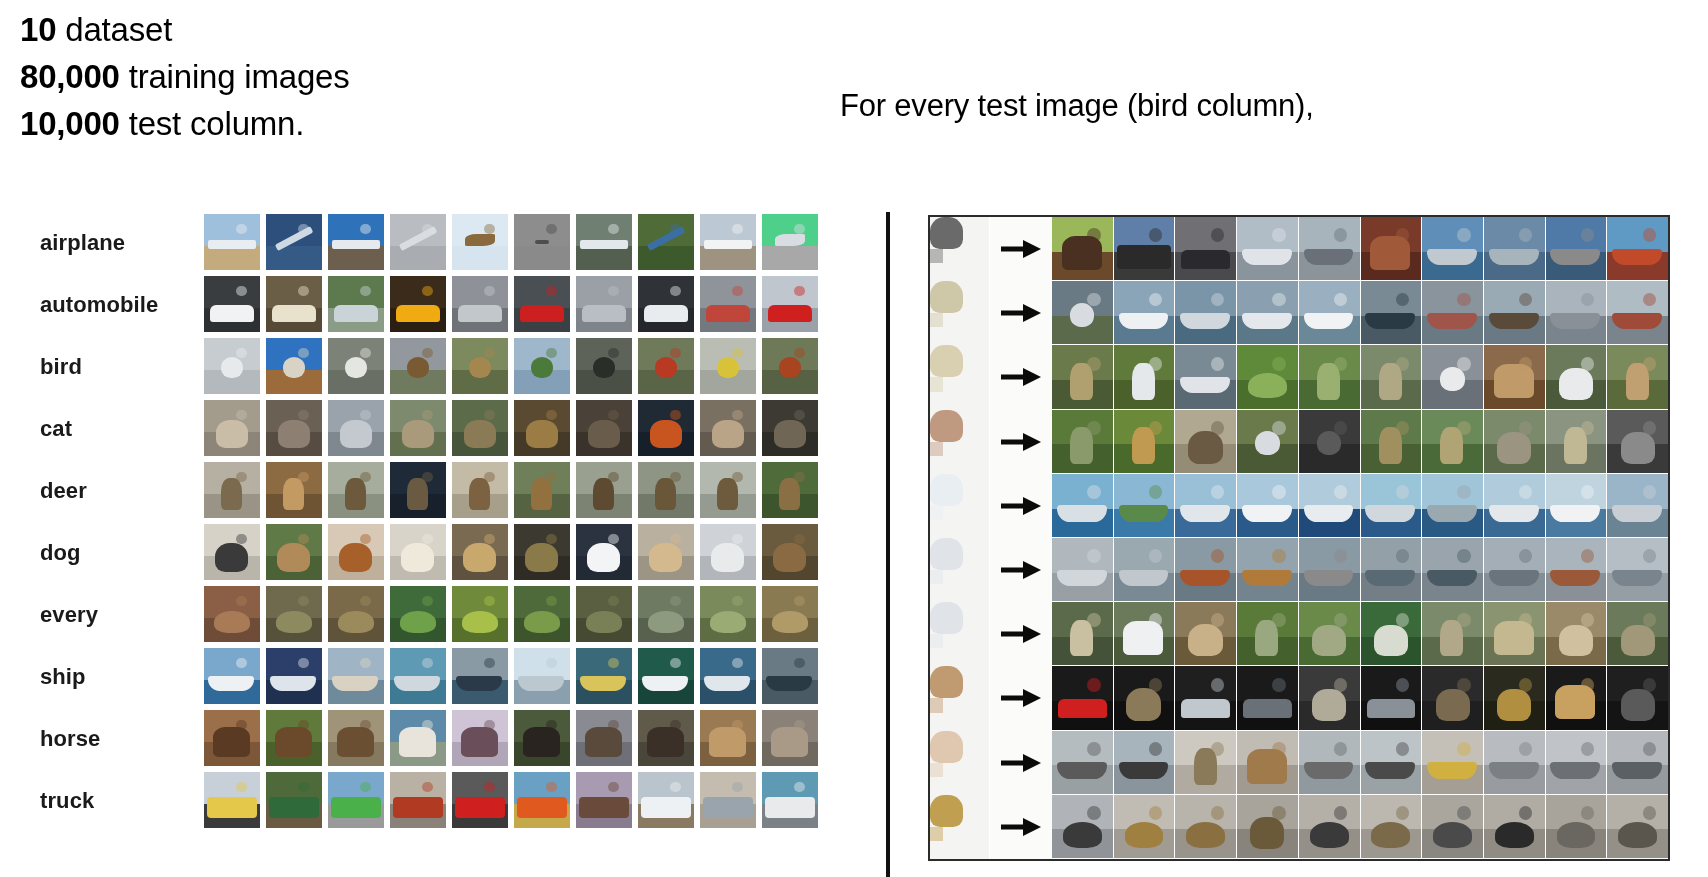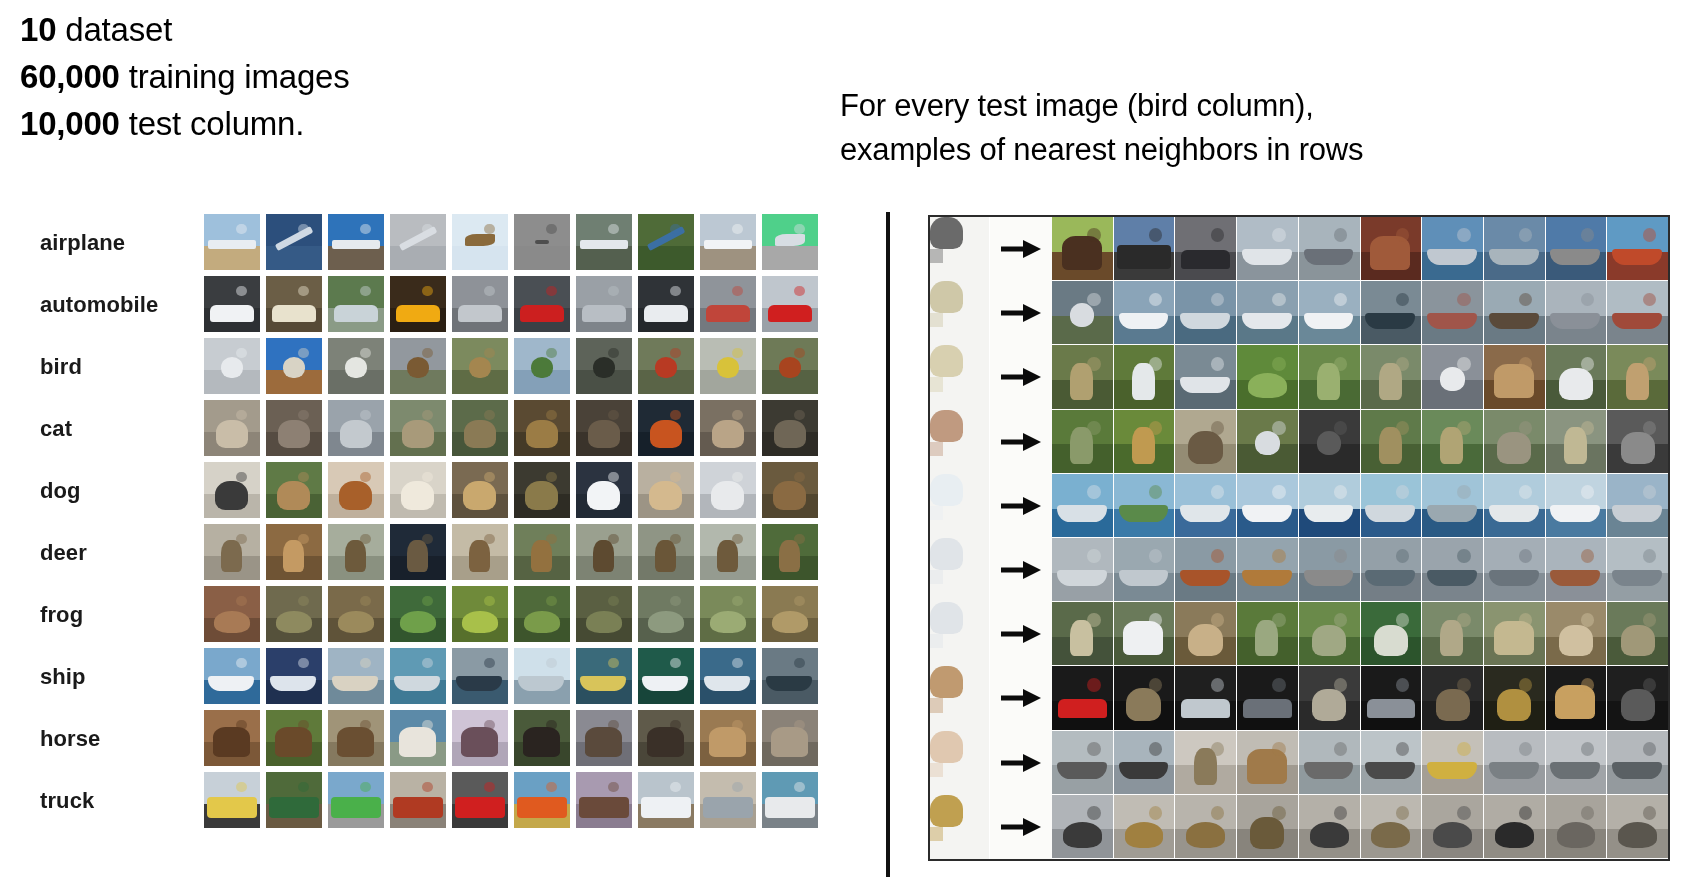--- a/index.html
+++ b/index.html
@@ -149,30 +149,29 @@
   .nn-cell .obj2{ position:absolute; border-radius:50%; }
 </style>
 </head>
 <body>
 
 <div id="slide-header-left">
   <div class="line">
     <b>10</b><span> dataset</span>
   </div>
   <div class="line">
-    <b>60,000</b><span> training images</span>
+    <b>80,000</b><span> training images</span>
   </div>
   <div class="line">
     <b>10,000</b><span> test column.</span>
   </div>
 </div>
 
 <div id="slide-header-right">
   <div class="line">For every test image (bird column),</div>
-  <div class="line">examples of nearest neighbors in rows</div>
 </div>
 
 <div id="panel-divider"></div>
 
 <div id="class-grid-panel">
     <div class="class-row">
       <div class="class-label">airplane</div>
       <div class="class-thumbs">
         <div class="thumb">
           <div class="sky" style="background: rgb(158, 192, 220);"></div>
@@ -425,20 +424,85 @@
         </div>
         <div class="thumb">
           <div class="sky" style="background: rgb(60, 58, 50);"></div>
           <div class="gnd" style="background: rgb(46, 44, 38);"></div>
           <div class="obj" style="background: rgb(111, 102, 86); left: 22%; top: 36%; width: 56%; height: 50%; border-radius: 44% 44% 30% 30%;"></div>
           <div class="obj2" style="background: rgb(111, 102, 86); opacity: 0.45; left: 58%; top: 18%; width: 18%; height: 18%;"></div>
         </div>
       </div>
     </div>
     <div class="class-row">
+      <div class="class-label">deer</div>
+      <div class="class-thumbs">
+        <div class="thumb">
+          <div class="sky" style="background: rgb(182, 176, 162);"></div>
+          <div class="gnd" style="background: rgb(154, 148, 135);"></div>
+          <div class="obj" style="background: rgb(124, 106, 78); left: 30%; top: 28%; width: 38%; height: 58%; border-radius: 40% 40% 18% 18%;"></div>
+          <div class="obj2" style="background: rgb(124, 106, 78); opacity: 0.45; left: 58%; top: 18%; width: 18%; height: 18%;"></div>
+        </div>
+        <div class="thumb">
+          <div class="sky" style="background: rgb(140, 106, 66);"></div>
+          <div class="gnd" style="background: rgb(111, 84, 52);"></div>
+          <div class="obj" style="background: rgb(196, 154, 99); left: 30%; top: 28%; width: 38%; height: 58%; border-radius: 40% 40% 18% 18%;"></div>
+          <div class="obj2" style="background: rgb(196, 154, 99); opacity: 0.45; left: 58%; top: 18%; width: 18%; height: 18%;"></div>
+        </div>
+        <div class="thumb">
+          <div class="sky" style="background: rgb(166, 173, 156);"></div>
+          <div class="gnd" style="background: rgb(138, 145, 128);"></div>
+          <div class="obj" style="background: rgb(109, 90, 60); left: 30%; top: 28%; width: 38%; height: 58%; border-radius: 40% 40% 18% 18%;"></div>
+          <div class="obj2" style="background: rgb(109, 90, 60); opacity: 0.45; left: 58%; top: 18%; width: 18%; height: 18%;"></div>
+        </div>
+        <div class="thumb">
+          <div class="sky" style="background: rgb(31, 42, 56);"></div>
+          <div class="gnd" style="background: rgb(24, 32, 43);"></div>
+          <div class="obj" style="background: rgb(106, 90, 66); left: 30%; top: 28%; width: 38%; height: 58%; border-radius: 40% 40% 18% 18%;"></div>
+          <div class="obj2" style="background: rgb(106, 90, 66); opacity: 0.45; left: 58%; top: 18%; width: 18%; height: 18%;"></div>
+        </div>
+        <div class="thumb">
+          <div class="sky" style="background: rgb(196, 187, 166);"></div>
+          <div class="gnd" style="background: rgb(168, 159, 138);"></div>
+          <div class="obj" style="background: rgb(124, 98, 64); left: 30%; top: 28%; width: 38%; height: 58%; border-radius: 40% 40% 18% 18%;"></div>
+          <div class="obj2" style="background: rgb(124, 98, 64); opacity: 0.45; left: 58%; top: 18%; width: 18%; height: 18%;"></div>
+        </div>
+        <div class="thumb">
+          <div class="sky" style="background: rgb(111, 127, 90);"></div>
+          <div class="gnd" style="background: rgb(86, 99, 67);"></div>
+          <div class="obj" style="background: rgb(147, 113, 63); left: 30%; top: 28%; width: 38%; height: 58%; border-radius: 40% 40% 18% 18%;"></div>
+          <div class="obj2" style="background: rgb(147, 113, 63); opacity: 0.45; left: 58%; top: 18%; width: 18%; height: 18%;"></div>
+        </div>
+        <div class="thumb">
+          <div class="sky" style="background: rgb(154, 160, 143);"></div>
+          <div class="gnd" style="background: rgb(125, 131, 115);"></div>
+          <div class="obj" style="background: rgb(93, 74, 48); left: 30%; top: 28%; width: 38%; height: 58%; border-radius: 40% 40% 18% 18%;"></div>
+          <div class="obj2" style="background: rgb(93, 74, 48); opacity: 0.45; left: 58%; top: 18%; width: 18%; height: 18%;"></div>
+        </div>
+        <div class="thumb">
+          <div class="sky" style="background: rgb(143, 149, 133);"></div>
+          <div class="gnd" style="background: rgb(115, 121, 105);"></div>
+          <div class="obj" style="background: rgb(106, 86, 56); left: 30%; top: 28%; width: 38%; height: 58%; border-radius: 40% 40% 18% 18%;"></div>
+          <div class="obj2" style="background: rgb(106, 86, 56); opacity: 0.45; left: 58%; top: 18%; width: 18%; height: 18%;"></div>
+        </div>
+        <div class="thumb">
+          <div class="sky" style="background: rgb(178, 184, 173);"></div>
+          <div class="gnd" style="background: rgb(149, 155, 144);"></div>
+          <div class="obj" style="background: rgb(110, 90, 60); left: 30%; top: 28%; width: 38%; height: 58%; border-radius: 40% 40% 18% 18%;"></div>
+          <div class="obj2" style="background: rgb(110, 90, 60); opacity: 0.45; left: 58%; top: 18%; width: 18%; height: 18%;"></div>
+        </div>
+        <div class="thumb">
+          <div class="sky" style="background: rgb(79, 107, 58);"></div>
+          <div class="gnd" style="background: rgb(61, 85, 44);"></div>
+          <div class="obj" style="background: rgb(138, 111, 69); left: 30%; top: 28%; width: 38%; height: 58%; border-radius: 40% 40% 18% 18%;"></div>
+          <div class="obj2" style="background: rgb(138, 111, 69); opacity: 0.45; left: 58%; top: 18%; width: 18%; height: 18%;"></div>
+        </div>
+      </div>
+    </div>
+    <div class="class-row">
       <div class="class-label">dog</div>
       <div class="class-thumbs">
         <div class="thumb">
           <div class="sky" style="background: rgb(214, 210, 200);"></div>
           <div class="gnd" style="background: rgb(186, 181, 170);"></div>
           <div class="obj" style="background: rgb(58, 58, 58); left: 20%; top: 34%; width: 58%; height: 52%; border-radius: 46% 46% 32% 32%;"></div>
           <div class="obj2" style="background: rgb(58, 58, 58); opacity: 0.45; left: 58%; top: 18%; width: 18%; height: 18%;"></div>
         </div>
         <div class="thumb">
           <div class="sky" style="background: rgb(95, 122, 70);"></div>
@@ -490,86 +554,21 @@
         </div>
         <div class="thumb">
           <div class="sky" style="background: rgb(106, 90, 62);"></div>
           <div class="gnd" style="background: rgb(82, 70, 47);"></div>
           <div class="obj" style="background: rgb(138, 106, 66); left: 20%; top: 34%; width: 58%; height: 52%; border-radius: 46% 46% 32% 32%;"></div>
           <div class="obj2" style="background: rgb(138, 106, 66); opacity: 0.45; left: 58%; top: 18%; width: 18%; height: 18%;"></div>
         </div>
       </div>
     </div>
     <div class="class-row">
-      <div class="class-label">deer</div>
-      <div class="class-thumbs">
-        <div class="thumb">
-          <div class="sky" style="background: rgb(182, 176, 162);"></div>
-          <div class="gnd" style="background: rgb(154, 148, 135);"></div>
-          <div class="obj" style="background: rgb(124, 106, 78); left: 30%; top: 28%; width: 38%; height: 58%; border-radius: 40% 40% 18% 18%;"></div>
-          <div class="obj2" style="background: rgb(124, 106, 78); opacity: 0.45; left: 58%; top: 18%; width: 18%; height: 18%;"></div>
-        </div>
-        <div class="thumb">
-          <div class="sky" style="background: rgb(140, 106, 66);"></div>
-          <div class="gnd" style="background: rgb(111, 84, 52);"></div>
-          <div class="obj" style="background: rgb(196, 154, 99); left: 30%; top: 28%; width: 38%; height: 58%; border-radius: 40% 40% 18% 18%;"></div>
-          <div class="obj2" style="background: rgb(196, 154, 99); opacity: 0.45; left: 58%; top: 18%; width: 18%; height: 18%;"></div>
-        </div>
-        <div class="thumb">
-          <div class="sky" style="background: rgb(166, 173, 156);"></div>
-          <div class="gnd" style="background: rgb(138, 145, 128);"></div>
-          <div class="obj" style="background: rgb(109, 90, 60); left: 30%; top: 28%; width: 38%; height: 58%; border-radius: 40% 40% 18% 18%;"></div>
-          <div class="obj2" style="background: rgb(109, 90, 60); opacity: 0.45; left: 58%; top: 18%; width: 18%; height: 18%;"></div>
-        </div>
-        <div class="thumb">
-          <div class="sky" style="background: rgb(31, 42, 56);"></div>
-          <div class="gnd" style="background: rgb(24, 32, 43);"></div>
-          <div class="obj" style="background: rgb(106, 90, 66); left: 30%; top: 28%; width: 38%; height: 58%; border-radius: 40% 40% 18% 18%;"></div>
-          <div class="obj2" style="background: rgb(106, 90, 66); opacity: 0.45; left: 58%; top: 18%; width: 18%; height: 18%;"></div>
-        </div>
-        <div class="thumb">
-          <div class="sky" style="background: rgb(196, 187, 166);"></div>
-          <div class="gnd" style="background: rgb(168, 159, 138);"></div>
-          <div class="obj" style="background: rgb(124, 98, 64); left: 30%; top: 28%; width: 38%; height: 58%; border-radius: 40% 40% 18% 18%;"></div>
-          <div class="obj2" style="background: rgb(124, 98, 64); opacity: 0.45; left: 58%; top: 18%; width: 18%; height: 18%;"></div>
-        </div>
-        <div class="thumb">
-          <div class="sky" style="background: rgb(111, 127, 90);"></div>
-          <div class="gnd" style="background: rgb(86, 99, 67);"></div>
-          <div class="obj" style="background: rgb(147, 113, 63); left: 30%; top: 28%; width: 38%; height: 58%; border-radius: 40% 40% 18% 18%;"></div>
-          <div class="obj2" style="background: rgb(147, 113, 63); opacity: 0.45; left: 58%; top: 18%; width: 18%; height: 18%;"></div>
-        </div>
-        <div class="thumb">
-          <div class="sky" style="background: rgb(154, 160, 143);"></div>
-          <div class="gnd" style="background: rgb(125, 131, 115);"></div>
-          <div class="obj" style="background: rgb(93, 74, 48); left: 30%; top: 28%; width: 38%; height: 58%; border-radius: 40% 40% 18% 18%;"></div>
-          <div class="obj2" style="background: rgb(93, 74, 48); opacity: 0.45; left: 58%; top: 18%; width: 18%; height: 18%;"></div>
-        </div>
-        <div class="thumb">
-          <div class="sky" style="background: rgb(143, 149, 133);"></div>
-          <div class="gnd" style="background: rgb(115, 121, 105);"></div>
-          <div class="obj" style="background: rgb(106, 86, 56); left: 30%; top: 28%; width: 38%; height: 58%; border-radius: 40% 40% 18% 18%;"></div>
-          <div class="obj2" style="background: rgb(106, 86, 56); opacity: 0.45; left: 58%; top: 18%; width: 18%; height: 18%;"></div>
-        </div>
-        <div class="thumb">
-          <div class="sky" style="background: rgb(178, 184, 173);"></div>
-          <div class="gnd" style="background: rgb(149, 155, 144);"></div>
-          <div class="obj" style="background: rgb(110, 90, 60); left: 30%; top: 28%; width: 38%; height: 58%; border-radius: 40% 40% 18% 18%;"></div>
-          <div class="obj2" style="background: rgb(110, 90, 60); opacity: 0.45; left: 58%; top: 18%; width: 18%; height: 18%;"></div>
-        </div>
-        <div class="thumb">
-          <div class="sky" style="background: rgb(79, 107, 58);"></div>
-          <div class="gnd" style="background: rgb(61, 85, 44);"></div>
-          <div class="obj" style="background: rgb(138, 111, 69); left: 30%; top: 28%; width: 38%; height: 58%; border-radius: 40% 40% 18% 18%;"></div>
-          <div class="obj2" style="background: rgb(138, 111, 69); opacity: 0.45; left: 58%; top: 18%; width: 18%; height: 18%;"></div>
-        </div>
-      </div>
-    </div>
-    <div class="class-row">
-      <div class="class-label">frog</div>
+      <div class="class-label">every</div>
       <div class="class-thumbs">
         <div class="thumb">
           <div class="sky" style="background: rgb(138, 95, 70);"></div>
           <div class="gnd" style="background: rgb(110, 76, 55);"></div>
           <div class="obj" style="background: rgb(168, 122, 85); left: 18%; top: 44%; width: 64%; height: 40%; border-radius: 50% 50% 38% 38%;"></div>
           <div class="obj2" style="background: rgb(168, 122, 85); opacity: 0.45; left: 58%; top: 18%; width: 18%; height: 18%;"></div>
         </div>
         <div class="thumb">
           <div class="sky" style="background: rgb(111, 106, 78);"></div>
           <div class="gnd" style="background: rgb(85, 81, 59);"></div>

